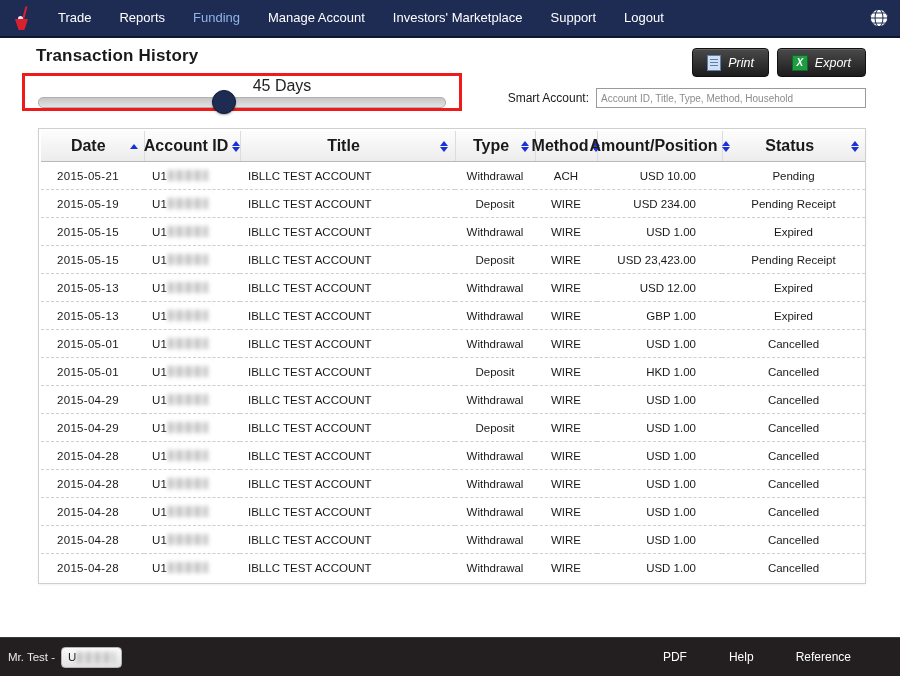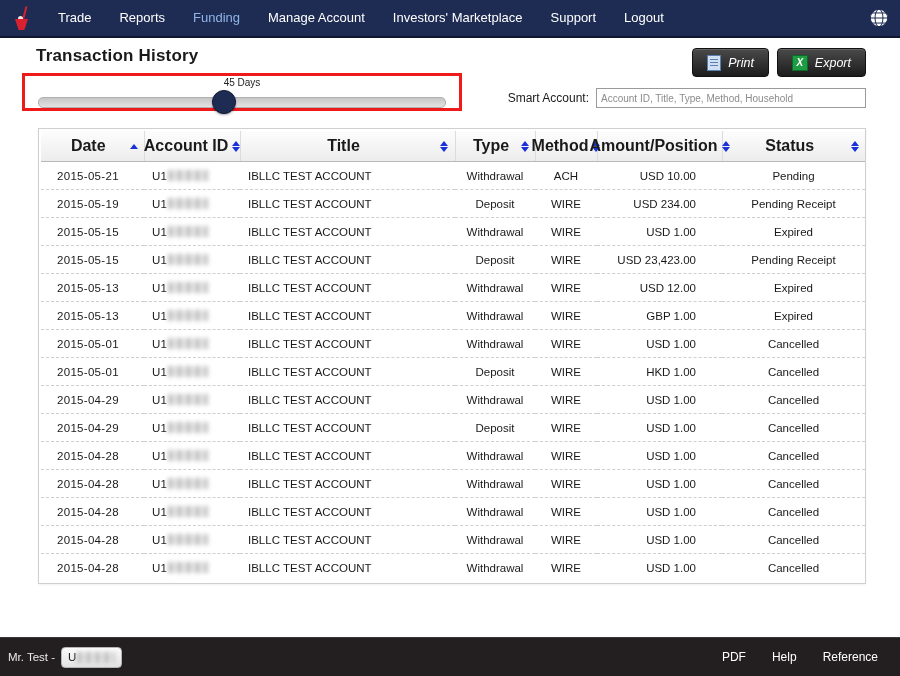--- a/index.html
+++ b/index.html
@@ -65,21 +65,21 @@
     color: #fff; font-size: 10px; font-weight: bold; line-height: 13px; text-align: center;
   }
 
   
   .slider-panel {
     position: absolute; left: 22px; top: 73px; width: 440px; height: 38px;
     border: 3px solid #ef1a1a; background: #ffffff; box-sizing: border-box;
   }
   .slider-label {
     position: absolute; top: 1px; left: 0; width: 100%; text-align: center;
-    font-size: 10px; color: #222;
+    font-size: 16px; color: #222; padding-left: 40px;
   }
   .slider-track {
     position: absolute; left: 13px; right: 13px; top: 21px; height: 9px;
     background: linear-gradient(#c6c6c6, #e3e3e3); border: 1px solid #b0b0b0; border-radius: 5px;
   }
   .slider-handle {
     position: absolute; left: 187px; top: 14px; width: 22px; height: 22px;
     border-radius: 50%; background: #1e2c54; border: 1px solid #101b38; cursor: pointer;
     box-shadow: 0 1px 2px rgba(0,0,0,.35);
   }
@@ -145,21 +145,21 @@
     display: flex; align-items: center;
   }
   .foot-user { display: flex; align-items: center; gap: 6px; margin-left: 8px; }
   .foot-user-name { color: #e9e9e9; font-size: 11.5px; }
   .foot-pill {
     display: inline-flex; align-items: center; height: 19px; padding: 0 6px;
     border: 1px solid #b5b5b5; border-radius: 4px;
     background: linear-gradient(#fbfbfb,#e2e2e2); color: #1a1a1a; font-size: 11.5px;
   }
   .foot-pill .acct-blur { filter: blur(2px); width: 38px; }
-  .foot-links { margin-left: auto; display: flex; gap: 26px; margin-right: 22px; }
+  .foot-links { margin-left: auto; display: flex; gap: 42px; margin-right: 49px; }
   .foot-link { color: #ffffff; font-size: 12px; cursor: pointer; }
 </style>
 </head>
 <body>
 
 <div id="app">
 
   <div class="topnav">
     <div class="logo-wrap">
       <div class="logo-mark">

